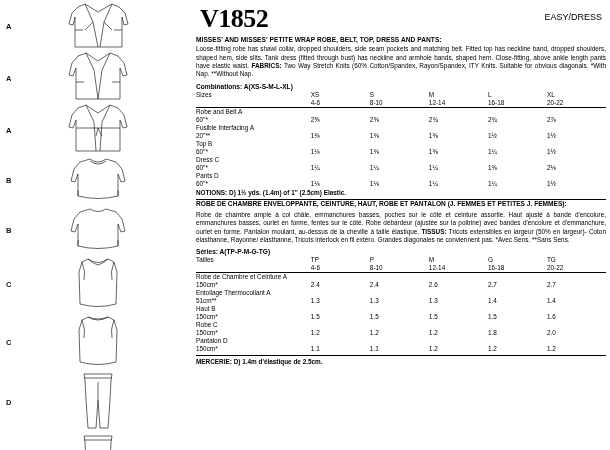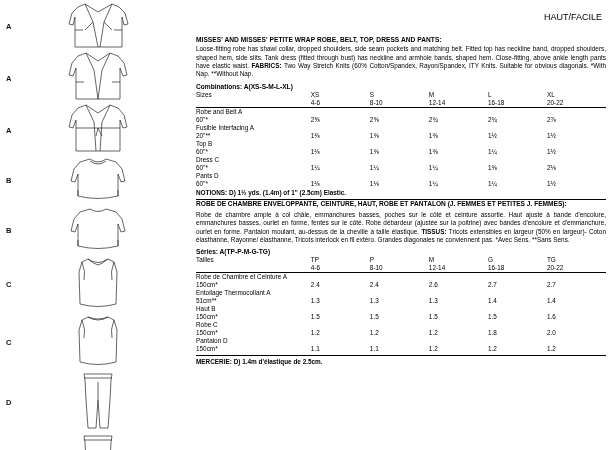--- a/index.html
+++ b/index.html
@@ -230,21 +230,22 @@
             <path d="M46 4 L74 4 L73 10 L72 30 L70 58 L62 58 L60 30 L58 58 L50 58 L48 30 L47 10 Z"></path>
             <path d="M46 8 L74 8"></path>
           </g>
         </svg>
       </div>
     </div>
 
   </div>
 
   <div class="header">
-    <div class="difficulty">HAUT/FACILE</div>
+    <div class="pattern-number">V1852</div>
+    <div class="difficulty">EASY/DRESS</div>
   </div>
 
   <div class="body-col">
 
     <div class="desc-title">MISSES' AND MISSES' PETITE WRAP ROBE, BELT, TOP, DRESS AND PANTS:</div>
     <div class="desc-body">
       <span>Loose-fitting robe has shawl collar, dropped shoulders, side seam pockets and matching belt. Fitted top has neckline band, dropped shoulders, shaped hem, side slits. Tank dress (fitted through bust) has neckline and armhole bands, shaped hem. Close-fitting, above ankle length pants have elastic waist.</span>
       <b>FABRICS:</b>
       <span>Two Way Stretch Knits (60% Cotton/Spandex, Rayon/Spandex, ITY Knits. Suitable for obvious diagonals. *With Nap. **Without Nap.</span>
     </div>

